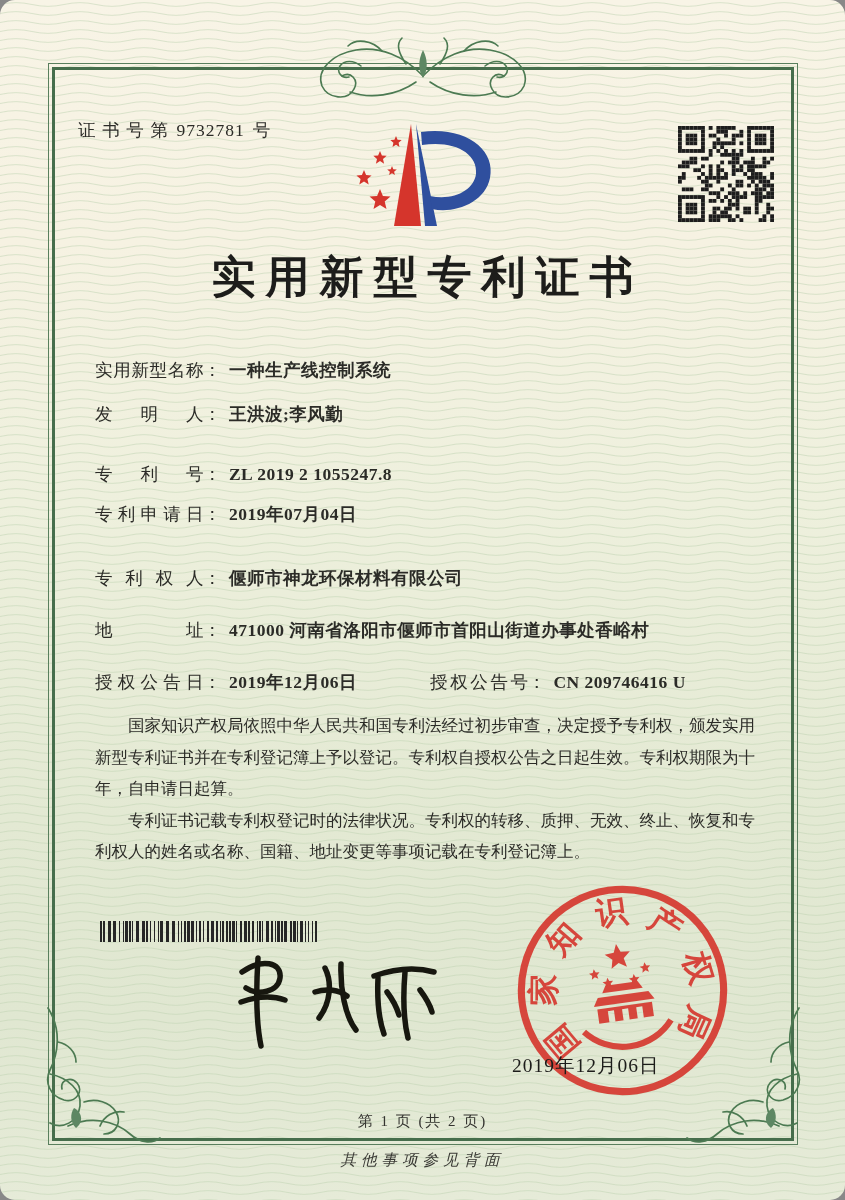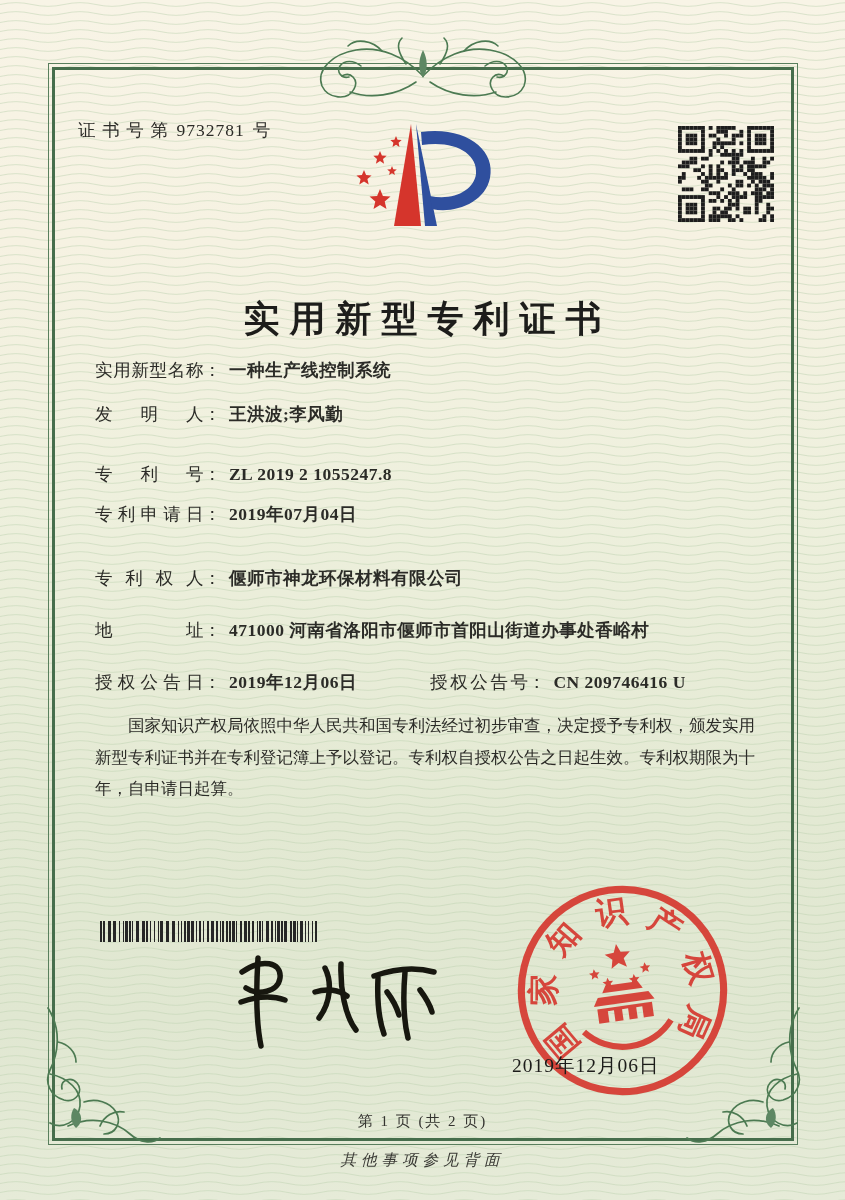--- a/index.html
+++ b/index.html
@@ -4,20 +4,21 @@
 <style>
   html,body{margin:0;padding:0;background:#888;}
   .page{
     position:relative;
     width:845px;height:1200px;
     margin:0 auto;
     overflow:hidden;
     background:linear-gradient(180deg,#f8f4e6 0%,#f6f2e2 20%,#eef0dd 42%,#e3e9d3 68%,#e0e7d1 85%,#e6ebd8 100%);
     font-family:"Liberation Serif","DejaVu Serif",serif;
     color:#2b2b27;
+    border-radius:15px;
   }
   .bg-waves{position:absolute;left:0;top:0;z-index:0;}
   
   .frame-outer{
     position:absolute;left:48px;top:63px;right:47px;bottom:55px;
     border:1px solid #597f5d;z-index:1;
   }
   .frame-inner{
     position:absolute;left:3px;top:3px;right:3px;bottom:3px;
     border:3px solid #466e4c;
@@ -29,22 +30,22 @@
   
   .content{position:absolute;inset:0;z-index:3;}
   .cert-no{position:absolute;left:78px;top:118px;font-size:17.5px;}
   .cert-no .sp{letter-spacing:.38em;}
   .cert-no .num{letter-spacing:1px;margin-left:2px;}
   .cert-no .suf{margin-left:8px;}
   .logo{position:absolute;left:336px;top:116px;}
   .qr{position:absolute;left:678px;top:126px;}
   .doc-title{
     position:absolute;left:0;right:0;top:248px;
-    text-align:center;font-size:36px;font-weight:bold;
-    letter-spacing:10px;text-indent:10px;color:#1d1d1b;margin-top:47px;
+    text-align:center;font-size:44px;font-weight:bold;
+    letter-spacing:10px;text-indent:10px;color:#1d1d1b;
   }
   .rows{position:absolute;left:95px;right:60px;top:0;}
   .row{position:absolute;left:0;right:0;font-size:17.5px;white-space:nowrap;}
   .flabel{display:inline-block;width:6.2em;text-align:justify;text-align-last:justify;vertical-align:bottom;}
   .flabel5{display:inline-block;width:5.6em;text-align:justify;text-align-last:justify;vertical-align:bottom;}
   .colon{margin-right:.45em;}
   .fvalue{letter-spacing:.5px;font-weight:bold;}
   .pair-right{position:absolute;left:335px;top:0;}
   .paras{
     position:absolute;left:95px;right:90px;top:710px;
@@ -480,20 +481,21 @@
       <div class="row" style="top:670px">
         <span class="flabel">授权公告日</span><span class="colon">：</span><span class="fvalue">2019年12月06日</span>
         <span class="pair-right">
           <span class="flabel5">授权公告号</span><span class="colon">：</span><span class="fvalue">CN 209746416 U</span>
         </span>
       </div>
     </div>
 
     <div class="paras">
       <p>国家知识产权局依照中华人民共和国专利法经过初步审查，决定授予专利权，颁发实用新型专利证书并在专利登记簿上予以登记。专利权自授权公告之日起生效。专利权期限为十年，自申请日起算。</p>
+      <p>专利证书记载专利权登记时的法律状况。专利权的转移、质押、无效、终止、恢复和专利权人的姓名或名称、国籍、地址变更等事项记载在专利登记簿上。</p>
     </div>
 
     <svg class="barcode" id="barcode" width="222" height="21" viewBox="0 0 222 21">
         <rect x="0" y="0" width="2" height="21" fill="#262626"></rect>
         <rect x="3" y="0" width="2" height="21" fill="#262626"></rect>
         <rect x="8" y="0" width="3" height="21" fill="#262626"></rect>
         <rect x="13" y="0" width="3" height="21" fill="#262626"></rect>
         <rect x="19" y="0" width="1" height="21" fill="#262626"></rect>
         <rect x="23" y="0" width="1" height="21" fill="#262626"></rect>
         <rect x="25" y="0" width="3" height="21" fill="#262626"></rect>

